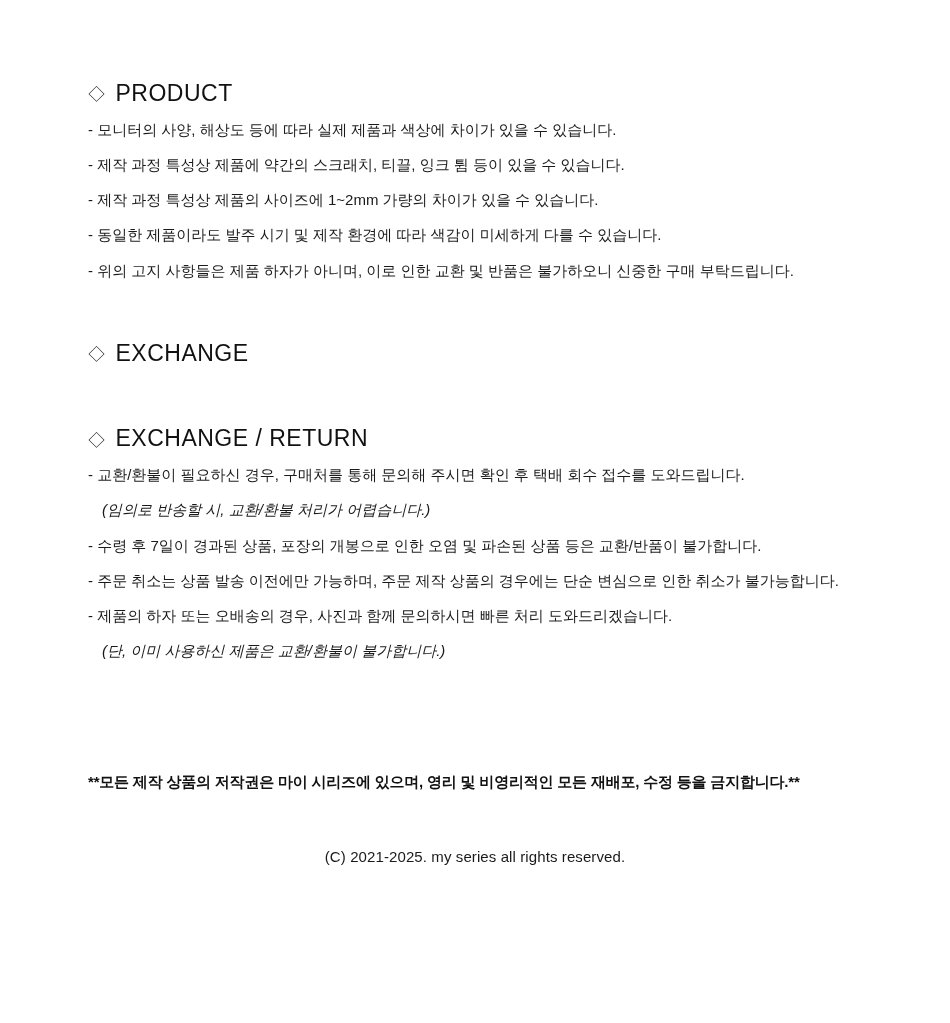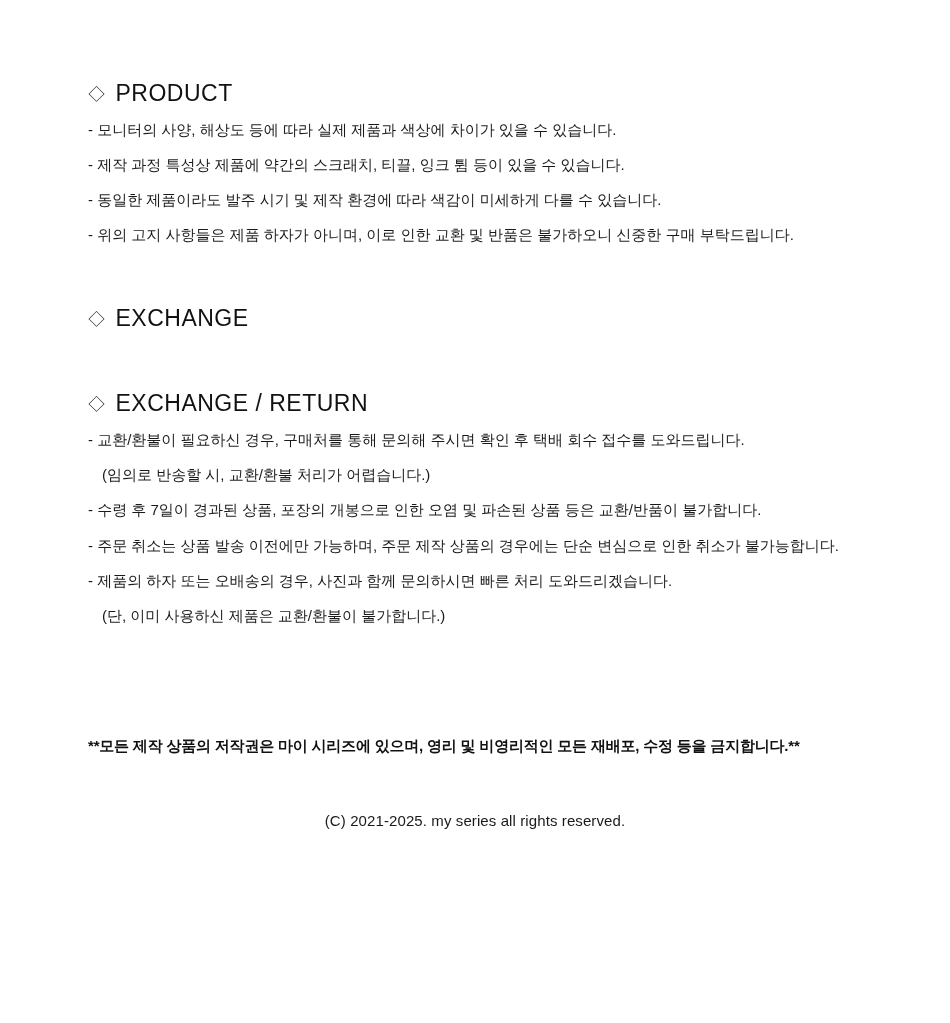--- a/index.html
+++ b/index.html
@@ -50,20 +50,21 @@
   }
   .bullet-list li {
     font-size: 15px;
     line-height: 1.55;
     margin: 0 0 12px 0;
     color: #1a1a1a;
     white-space: nowrap;
   }
   .bullet-list li.sub {
     padding-left: 14px;
+    font-style: italic;
   }
   .section--product { margin-bottom: 58px; }
   .section--shipping { margin-bottom: 58px; }
   .section--exchange { margin-bottom: 0; }
 
   .footer-note {
     text-align: left;
     font-size: 15px;
     font-weight: 700;
     color: #111111;
@@ -84,20 +85,21 @@
 <div class="page">
 
   <section class="section section--product">
     <h2 class="section-heading">
       <span class="diamond-icon">◇</span>
       <span>PRODUCT</span>
     </h2>
     <ul class="bullet-list">
       <li>- 모니터의 사양, 해상도 등에 따라 실제 제품과 색상에 차이가 있을 수 있습니다.</li>
       <li>- 제작 과정 특성상 제품에 약간의 스크래치, 티끌, 잉크 튐 등이 있을 수 있습니다.</li>
+      <li>- 제작 과정 특성상 제품의 사이즈에 1~2mm 가량의 차이가 있을 수 있습니다.</li>
       <li>- 동일한 제품이라도 발주 시기 및 제작 환경에 따라 색감이 미세하게 다를 수 있습니다.</li>
       <li>- 위의 고지 사항들은 제품 하자가 아니며, 이로 인한 교환 및 반품은 불가하오니 신중한 구매 부탁드립니다.</li>
     </ul>
   </section>
 
   <section class="section section--shipping">
     <h2 class="section-heading">
       <span class="diamond-icon">◇</span>
       <span>EXCHANGE</span>
     </h2>

